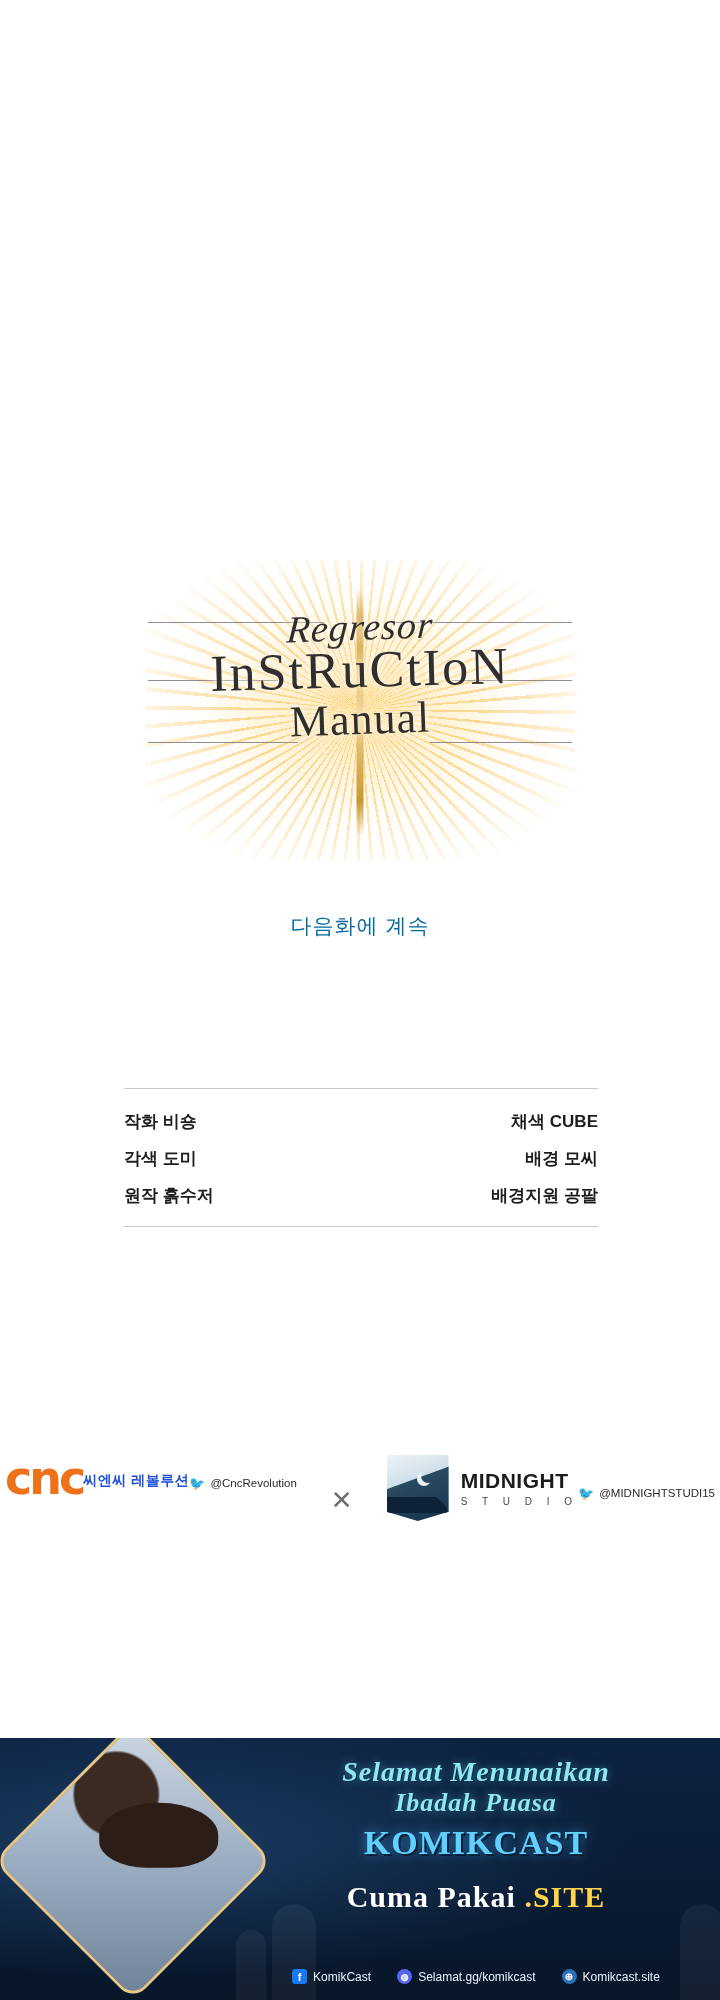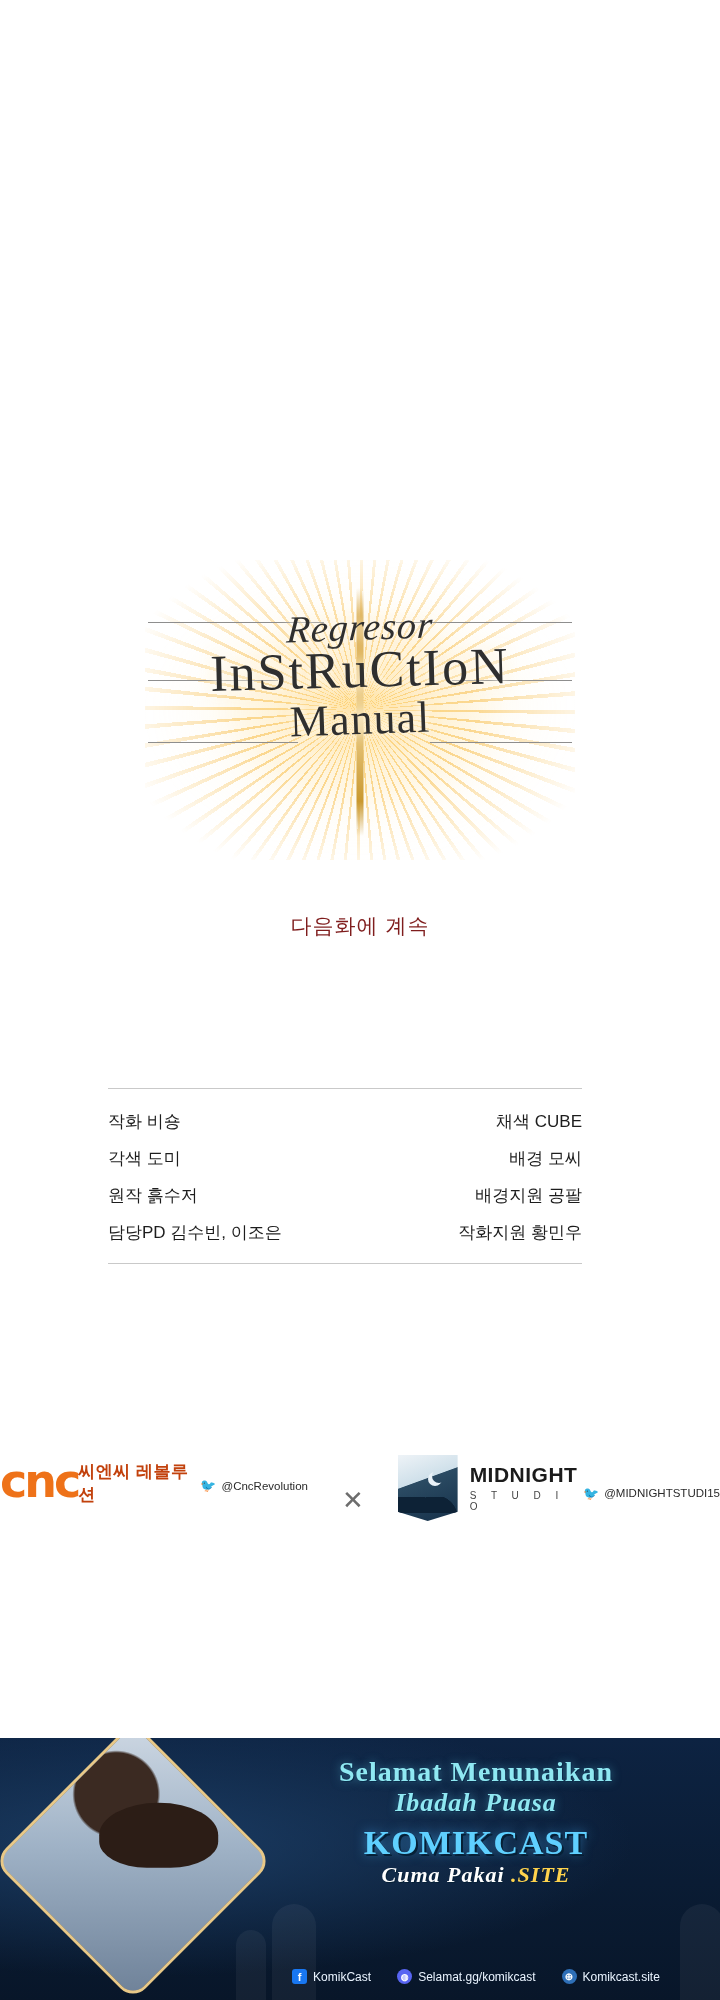--- a/index.html
+++ b/index.html
@@ -96,30 +96,31 @@
   }
 
   
   .to-be-continued {
     position: absolute;
     left: 0;
     top: 912px;
     width: 720px;
     text-align: center;
     font-size: 21px;
-    color: #7f1d1d;
+    color: #0369a1;
     letter-spacing: 1px;
   }
 
   
   .credits {
     position: absolute;
-    left: 108px;
+    left: 124px;
     top: 1088px;
     width: 474px;
+    font-weight: bold;
   }
   .credits .rule {
     height: 1px;
     background: #c9c9c9;
     width: 100%;
   }
   .credits .rows {
     padding: 14px 0 12px 0;
   }
   .credit-row {
@@ -151,23 +152,23 @@
   }
   .cnc-mark {
     font-family: "DejaVu Sans", sans-serif;
     font-weight: bold;
     font-size: 46px;
     color: #ee7219;
     letter-spacing: -3px;
     line-height: 1;
   }
   .cnc-sub {
-    font-size: 17px;
-    font-weight: bold;
-    color: #c2410c;
+    font-size: 14px;
+    font-weight: bold;
+    color: #1d4ed8;
     margin-top: 5px;
     letter-spacing: 0.5px;
   }
   .handle {
     margin-top: 10px;
     font-size: 11.5px;
     color: #2a2a2a;
     display: flex;
     align-items: center;
     gap: 5px;
@@ -281,20 +282,21 @@
 
   .banner-text {
     position: absolute;
     left: 250px;
     top: 18px;
     width: 452px;
     text-align: center;
   }
   .bt-1 {
     font-family: "Liberation Serif", serif;
+    font-style: italic;
     font-weight: bold;
     font-size: 28px;
     color: #8fe8f2;
     letter-spacing: 1px;
     text-shadow: 1px 1px 0 #0b2b4a, 0 0 10px rgba(90,200,230,0.5);
     line-height: 1.15;
   }
   .bt-2 {
     font-family: "Liberation Serif", serif;
     font-style: italic;
@@ -311,26 +313,25 @@
     font-weight: bold;
     font-size: 34px;
     color: #5fd0ff;
     letter-spacing: 1px;
     margin-top: 6px;
     text-shadow: 2px 2px 0 #062036, 0 0 12px rgba(70,180,255,0.6);
   }
   .bt-4 {
     font-family: "Liberation Serif", serif;
     font-weight: bold;
-    font-size: 22px;
+    font-size: 30px;
     color: #ffffff;
-    margin-top: 0;
+    margin-top: 18px;
     letter-spacing: 1px;
     text-shadow: 1px 1px 0 #062036;
-    font-style: italic;
   }
   .bt-4 .site { color: #ffd34d; }
   .bt-5 {
     font-family: "Liberation Serif", serif;
     font-weight: bold;
     font-style: italic;
     font-size: 22px;
     color: #ff3b3b;
     margin-top: 4px;
     letter-spacing: 1px;
@@ -399,24 +400,20 @@
         <span class="right">채색 CUBE</span>
       </div>
       <div class="credit-row">
         <span class="left">각색 도미</span>
         <span class="right">배경 모씨</span>
       </div>
       <div class="credit-row">
         <span class="left">원작 흙수저</span>
         <span class="right">배경지원 공팔</span>
       </div>
-      <div class="credit-row">
-        <span class="left">담당PD 김수빈, 이조은</span>
-        <span class="right">작화지원 황민우</span>
-      </div>
     </div>
     <div class="rule"></div>
   </div>
 
   <div class="studios">
     <div class="studio">
       <div class="cnc-mark">cnc</div>
       <div class="cnc-sub">씨엔씨 레볼루션</div>
       <div class="handle">
         <span class="tw-bird">🐦</span>

